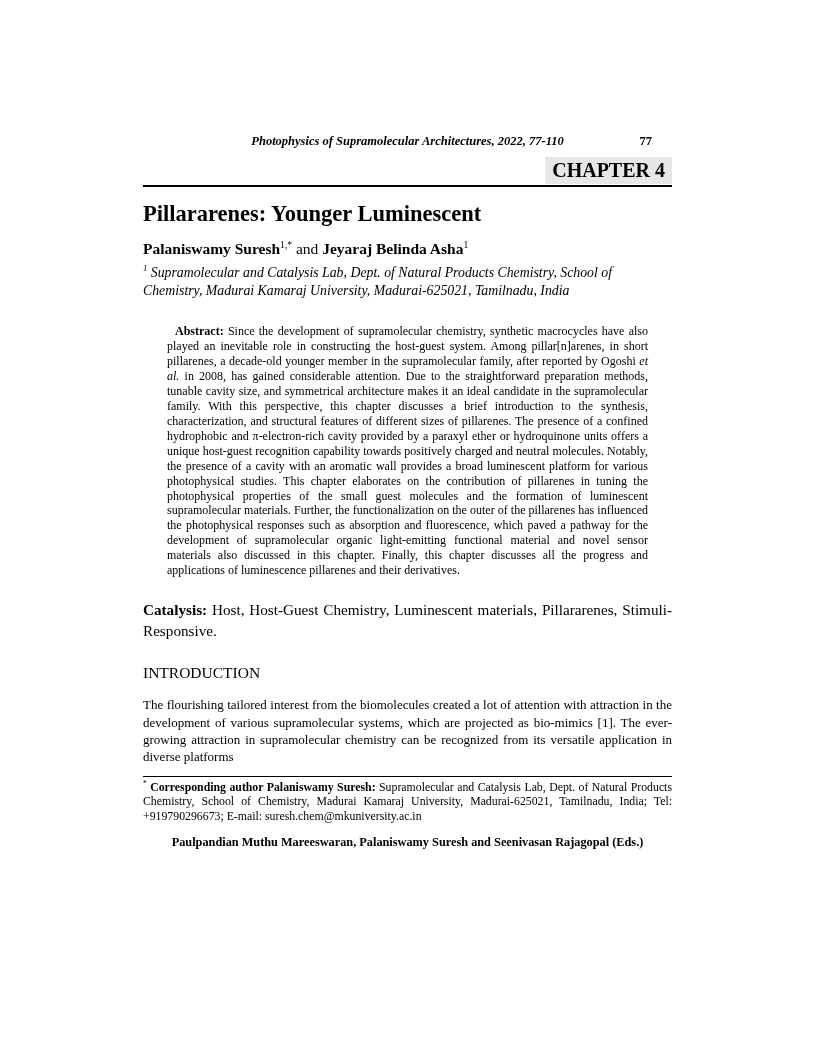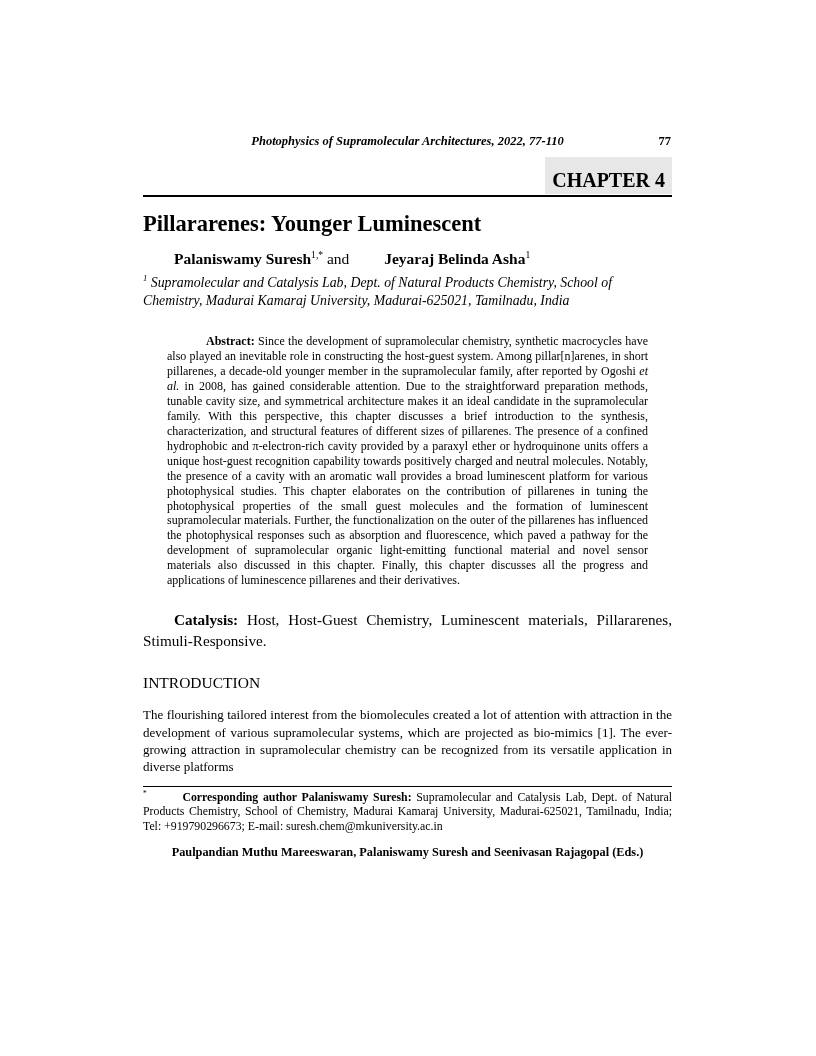--- a/index.html
+++ b/index.html
@@ -22,50 +22,50 @@
   .running-row {
     position: relative;
     margin-top: 134px;
     text-align: center;
     font-size: 12.5px;
     line-height: 15px;
   }
   .running-head { font-weight: bold; font-style: italic; }
   .page-number {
     position: absolute;
-    right: 1px; top: 0;
+    right: 20px; top: 0;
     font-weight: bold;
   }
   .chapter-row { text-align: right; margin-top: 8px; }
   .chapter-label {
     display: inline-block;
     background: #e7e7e7;
     font-weight: bold;
     font-size: 20px;
     line-height: 24px;
-    padding: 11px 7px 2px 7px;
+    padding: 1px 7px 2px 7px;
   }
   .header-rule {
     border: 0;
     border-top: 2px solid #000;
     margin: 1px 0 0 0;
   }
   
   .title {
     font-size: 22.5px;
     font-weight: bold;
     line-height: 1.26;
     margin: 13px 0 0 0;
   }
   .authors {
     font-size: 15.5px;
     margin: 11px 0 0 0;
     line-height: 19px;
   }
-  .bold { font-weight: bold; margin-left: 31px; }
+  .bold { font-weight: bold; }
   sup { font-size: 62%; line-height: 0; }
   .affiliation {
     font-style: italic;
     font-size: 13.8px;
     line-height: 1.3;
     margin: 6px 0 0 0;
   }
   
   .abstract {
     font-size: 12px;

